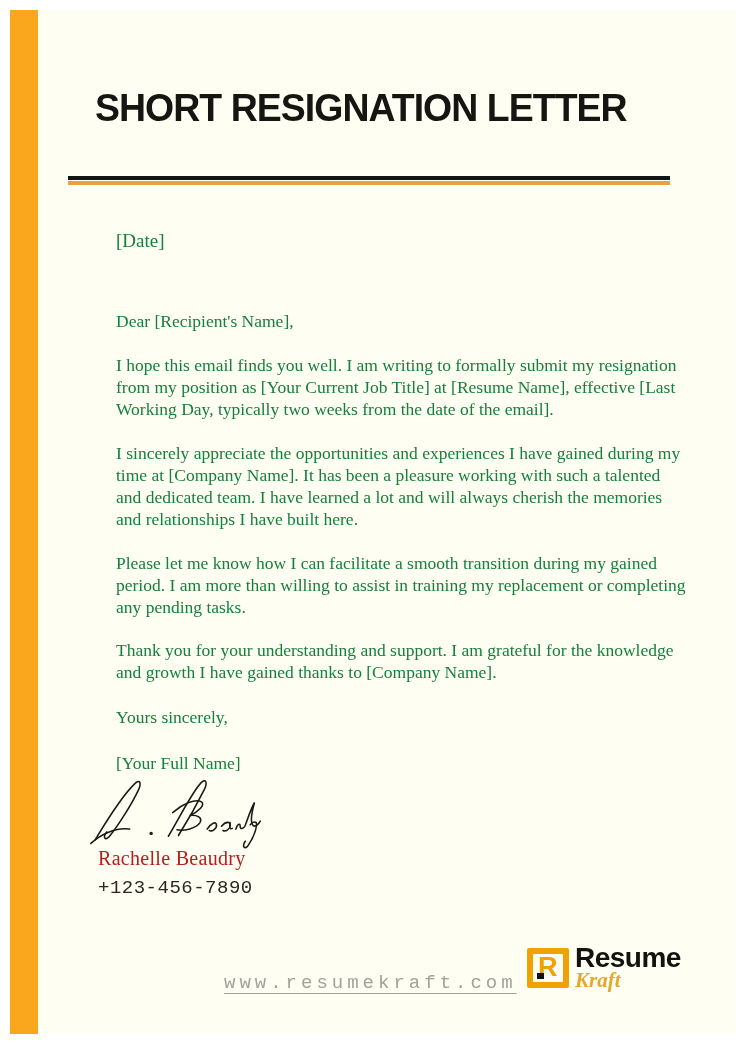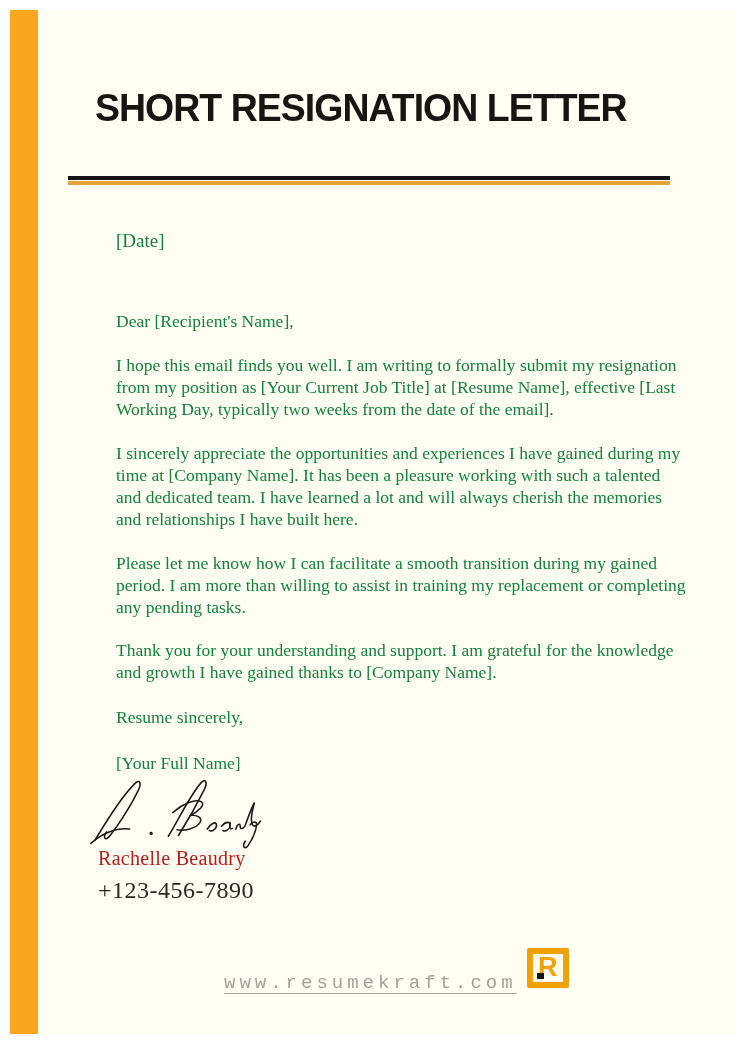--- a/index.html
+++ b/index.html
@@ -58,22 +58,22 @@
   .signature-wrap svg { width:100%; height:100%; }
   .signer-name {
     position:absolute;
     left:98px; top:847px;
     font-size:20px; color:#b91c1c;
     letter-spacing:0.3px;
   }
   .signer-phone {
     position:absolute;
     left:98px; top:877px;
-    font-family:Liberation Serif, serif;
-    font-size:24px; color:#2A2username72722;
+    font-family:Liberation Mono, monospace;
+    font-size:19px; color:#2A2username72722;
     color:#2B2823;
     letter-spacing:0.5px;
   }
 
   .footer-url {
     position:absolute;
     left:224px; top:972px;
     font-family:Liberation Mono, monospace;
     font-size:19px;
     letter-spacing:4px;
@@ -144,21 +144,21 @@
 
 <div class="block date-line">[Date]</div>
 
 <div class="block salutation-line">Dear [Recipient's Name],</div>
 
 <p class="block para-1">I hope this email finds you well. I am writing to formally submit my resignation from my position as [Your Current Job Title] at [Resume Name], effective [Last Working Day, typically two weeks from the date of the email].</p>
 <p class="block para-2">I sincerely appreciate the opportunities and experiences I have gained during my time at [Company Name]. It has been a pleasure working with such a talented and dedicated team. I have learned a lot and will always cherish the memories and relationships I have built here.</p>
 <p class="block para-3">Please let me know how I can facilitate a smooth transition during my gained period. I am more than willing to assist in training my replacement or completing any pending tasks.</p>
 <p class="block para-4">Thank you for your understanding and support. I am grateful for the knowledge and growth I have gained thanks to [Company Name].</p>
 
-<div class="block closing-line">Resume sincerely,</div>
+<div class="block closing-line">Yours sincerely,</div>
 <div class="block fullname-line">[Your Full Name]</div>
 
 <div class="signature-wrap" role="img" aria-label="R. Beaudry">
   <svg viewBox="0 0 248 104" fill="none" stroke="#1C1A17" stroke-width="2.2" stroke-linecap="round">
     <path d="M10 88 C28 58 52 22 66 9 C72 3 75 9 70 19 C60 40 42 68 30 83 C24 90 20 85 26 77"></path>
     <path d="M4 93 C18 80 40 70 58 73"></path>
     <circle cx="88" cy="79" r="2.4" fill="#1C1A17" stroke="none"></circle>
     <path d="M112 83 C128 56 146 20 158 8 C164 2 167 8 162 18 C152 38 136 66 126 82"></path>
     <path d="M118 50 C132 38 150 30 158 35 C164 39 154 49 142 54 C152 53 160 57 156 64 C151 72 134 76 124 74"></path>
     <path d="M166 73 C172 64 178 62 179 67 C180 72 173 77 169 75"></path>
@@ -172,13 +172,17 @@
 <div class="signer-name">Rachelle Beaudry</div>
 <div class="signer-phone">+123-456-7890</div>
 
 <a class="footer-url" href="#">www.resumekraft.com</a>
 
 <div class="logo">
   <div class="logo-mark">
     <span class="logo-mark-r">R</span>
     <span class="logo-mark-dot"></span>
   </div>
+  <div class="logo-text">
+    <div class="logo-text-top">Resume</div>
+    <div class="logo-text-bottom">Kraft</div>
+  </div>
 </div>
 
 </body></html>

